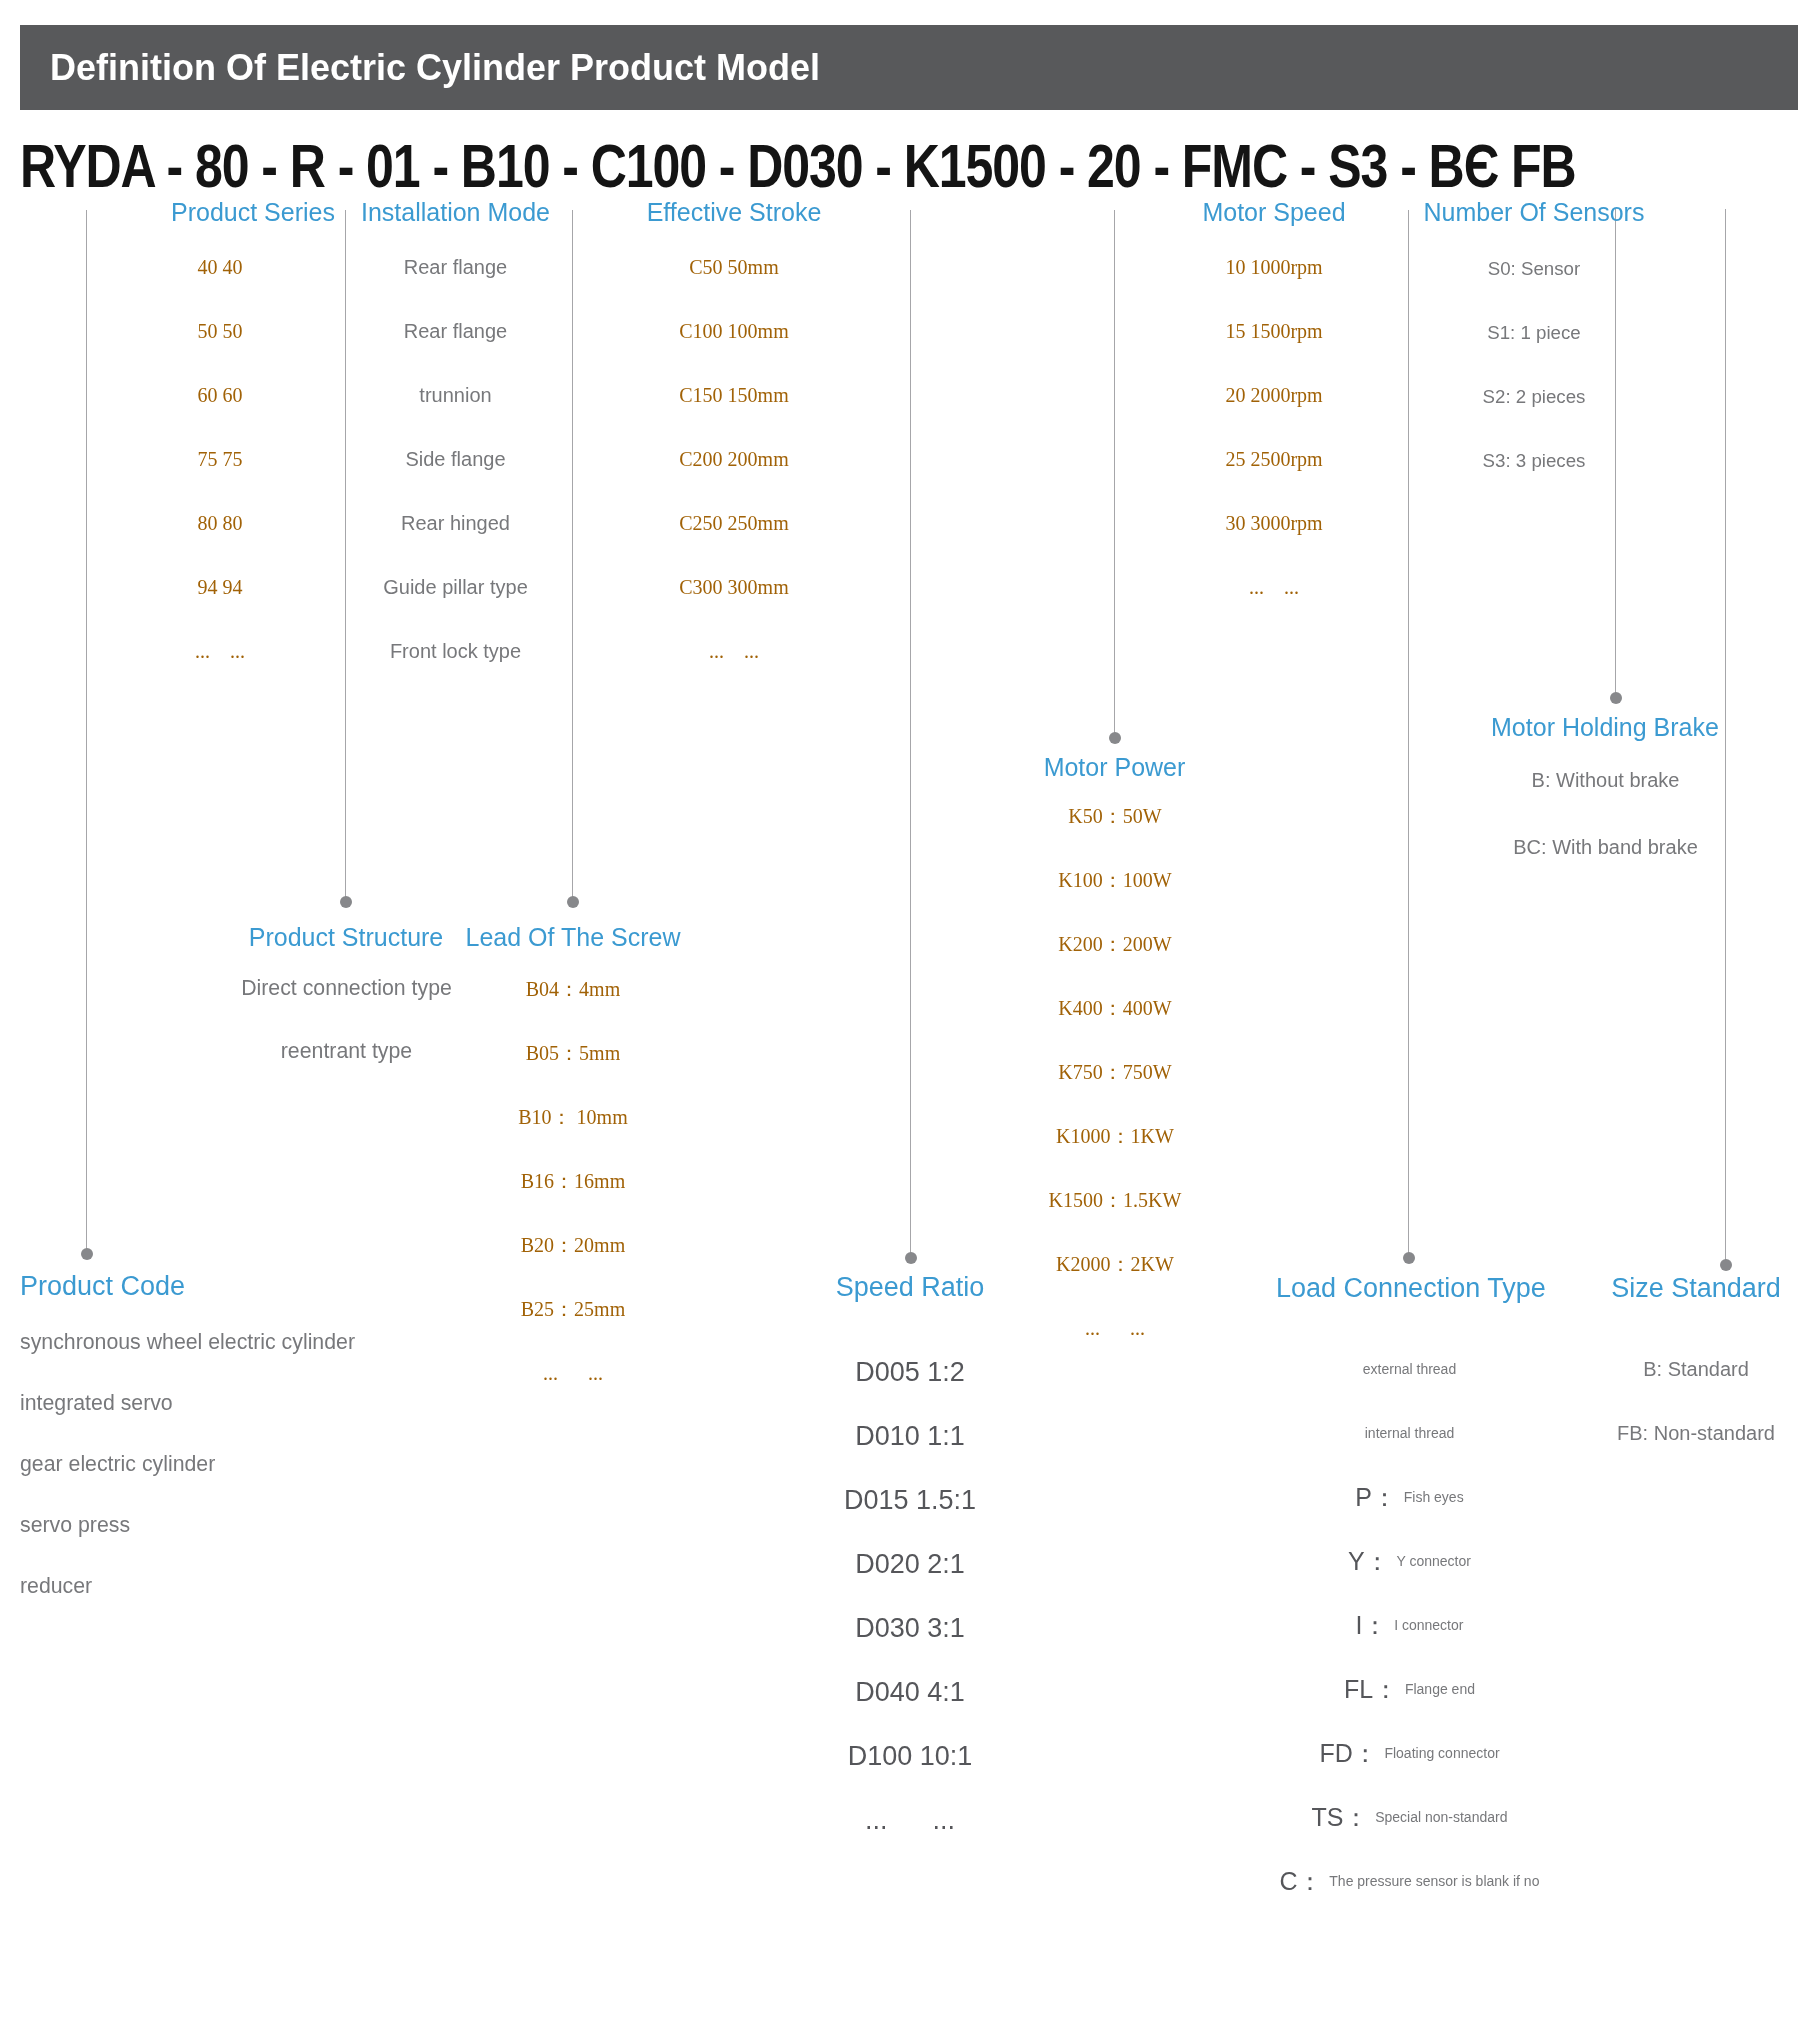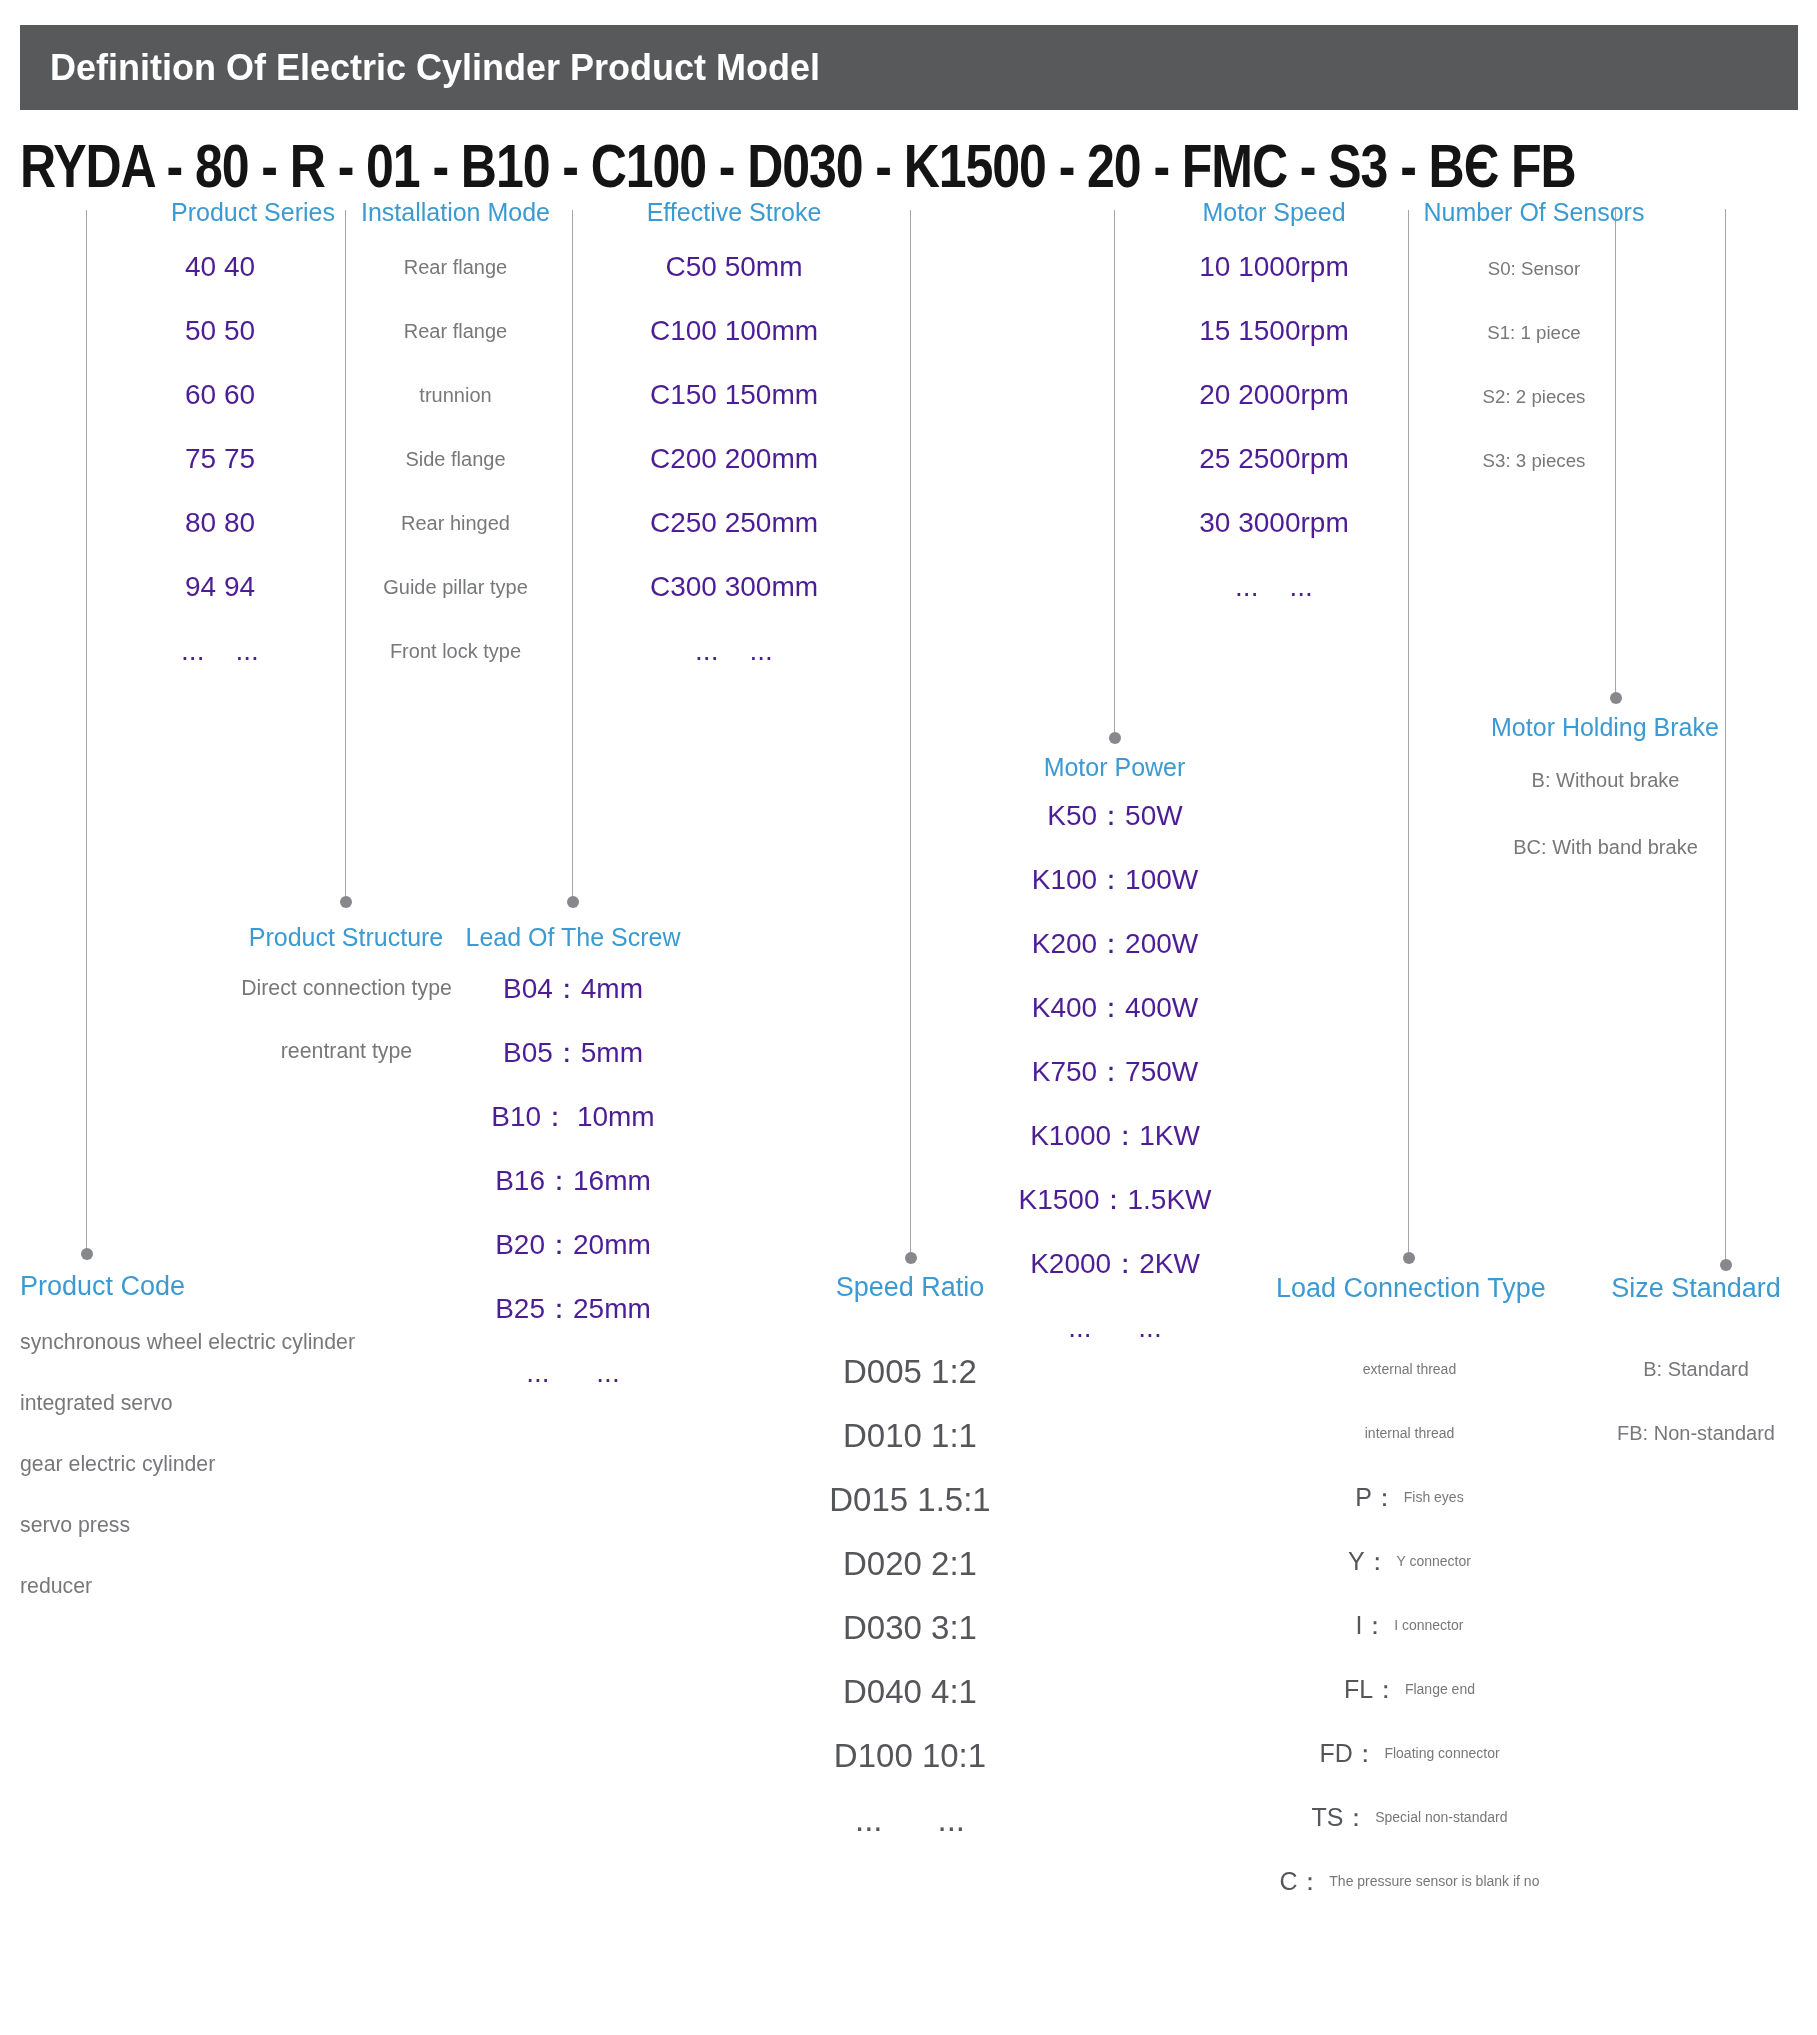--- a/index.html
+++ b/index.html
@@ -14,22 +14,22 @@
   .vline.dotted:after{content:"";position:absolute;left:-5.3px;bottom:-6px;width:12px;height:12px;
         border-radius:50%;background:#87888b;}
   .lbl{position:absolute;height:32px;line-height:32px;color:#3b9ad1;font-size:27px;text-align:center;
         white-space:nowrap;z-index:2;}
   .lbl.sm{font-size:25px;}
   .lbl.left{text-align:left;}
   .list{position:absolute;z-index:2;}
   .list .row{height:var(--rh,64px);display:flex;align-items:center;justify-content:center;
         color:#6b6c6f;white-space:pre;}
   .list.left .row{justify-content:flex-start;}
-  .list.dark42 .row{font-size:28px;color:#4c1d95;}
-  .list.dark40 .row{font-size:33px;color:#55565a;}
+  .list.dark42 .row{font-size:20px;color:#a16207;font-family:Liberation Serif, serif;}
+  .list.dark40 .row{font-size:27px;color:#55565a;}
   .list.gray32 .row{font-size:21.3px;color:#77787b;}
   .list.gray30 .row{font-size:20px;color:#77787b;}
   .list.gray28 .row{font-size:18.7px;color:#77787b;}
   .list.mixed .row .code{font-size:25px;color:#55565a;margin-right:6.7px;}
   .list.mixed .row .code:empty{display:none;margin:0;}
   .list.mixed .row .desc{font-size:14px;color:#77787b;}
 </style>
 </head>
 <body>
 

